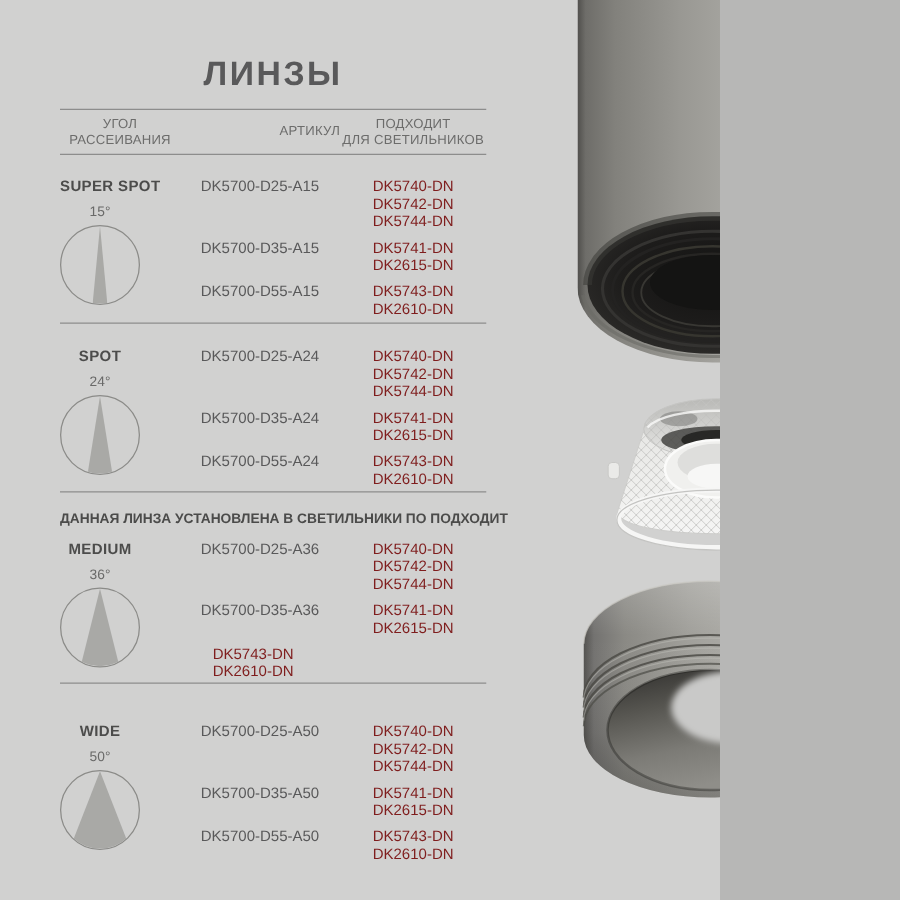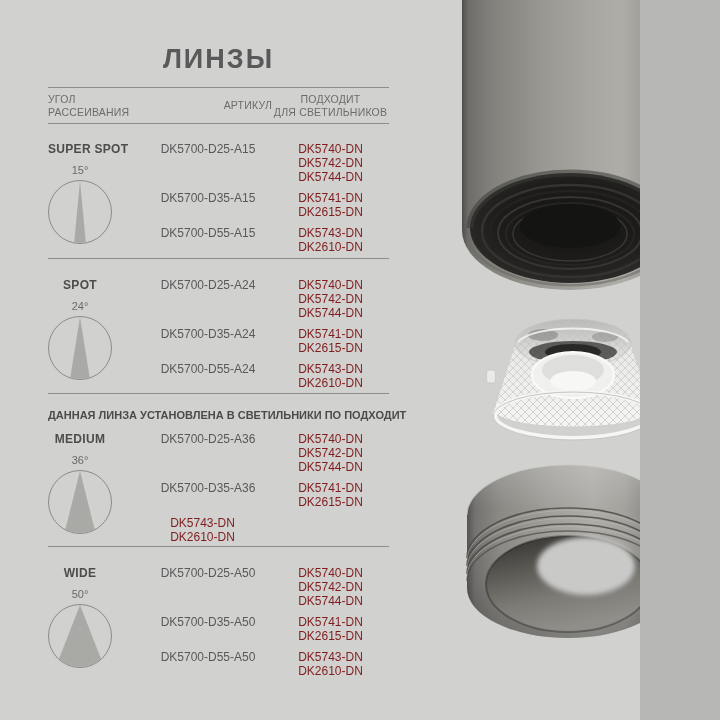--- a/index.html
+++ b/index.html
@@ -1,40 +1,40 @@
 <!DOCTYPE html>
 <html><head>
 <meta charset="utf-8">
 <style>
   html,body { margin:0; padding:0; background:#b7b7b6; }
   .canvas {
-    position:relative; width:640px; height:720px; overflow:hidden;
+    position:relative; width:576px; height:720px; overflow:hidden;
     background:#d1d1d0;
     font-family:"Liberation Sans", sans-serif;
     -webkit-font-smoothing:antialiased;
   }
 
   
   .lens-table { position:absolute; left:48px; top:0; width:341px; }
   .title {
     position:absolute; top:44px; left:0; width:100%; text-align:center;
     font-size:27px; font-weight:bold; letter-spacing:2px; color:#59595a;
   }
   .thead {
     position:absolute; top:87px; left:0; width:100%; height:35px;
     border-top:1px solid #8d8d8c; border-bottom:1px solid #8d8d8c;
     display:flex; align-items:center;
     font-size:10.5px; line-height:12.5px; letter-spacing:.2px; color:#6c6c6b;
   }
-  .th1 { width:96px; text-align:left; }
+  .th1 { width:96px; text-align:center; }
   .th2 { width:128px; text-align:right; }
   .th3 { width:117px; text-align:center; }
 
   .group { position:absolute; left:0; width:100%; display:flex; }
-  .g1 { top:142px; } .g2 { top:278px; } .g3 { top:432px; } .g4 { top:566px; }
+  .g1 { top:142px; } .g2 { top:278px; } .g3 { top:432px; } .g4 { top:578px; }
 
   .angle-cell { width:96px; flex:none; }
   .g-name {
     width:64px; text-align:center; white-space:nowrap;
     font-size:12px; font-weight:bold; letter-spacing:.3px;
     line-height:14px; color:#4c4c4b;
   }
   .g-angle { width:64px; text-align:center; font-size:11px; line-height:13px; color:#696968; margin-top:8px; }
   .g-circle {
     box-sizing:border-box; width:64px; height:64px; margin-top:3px;

